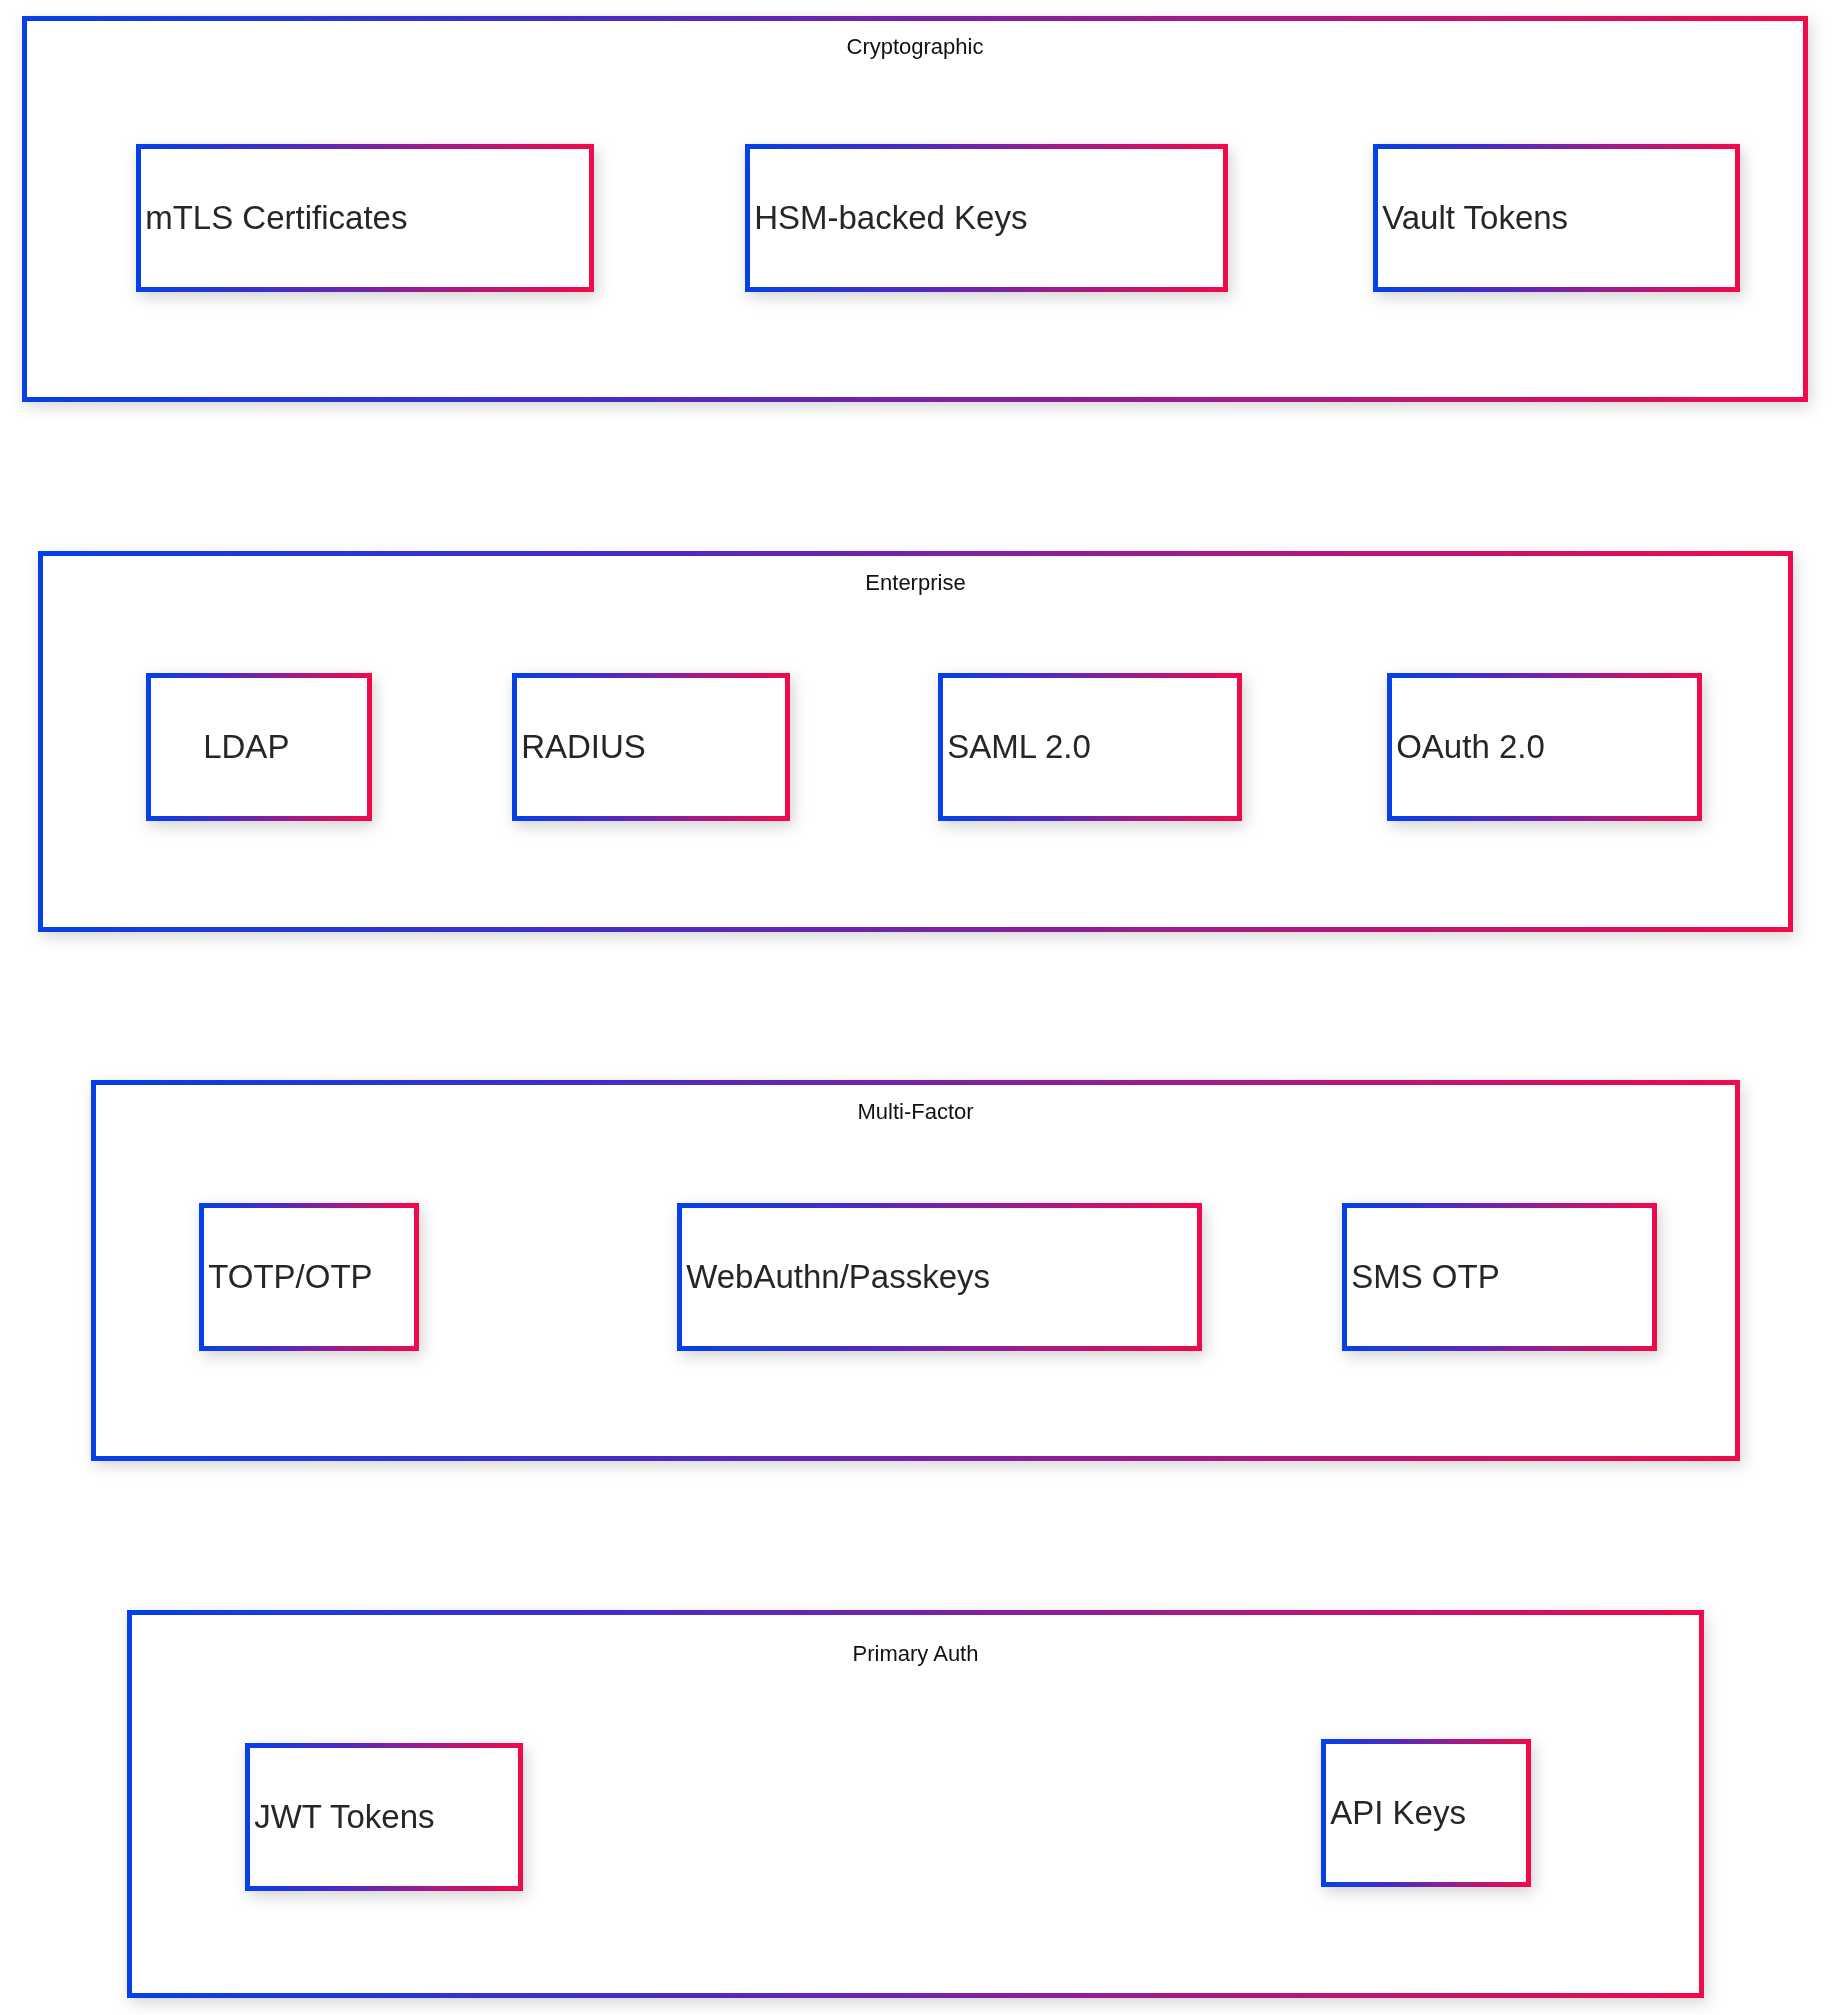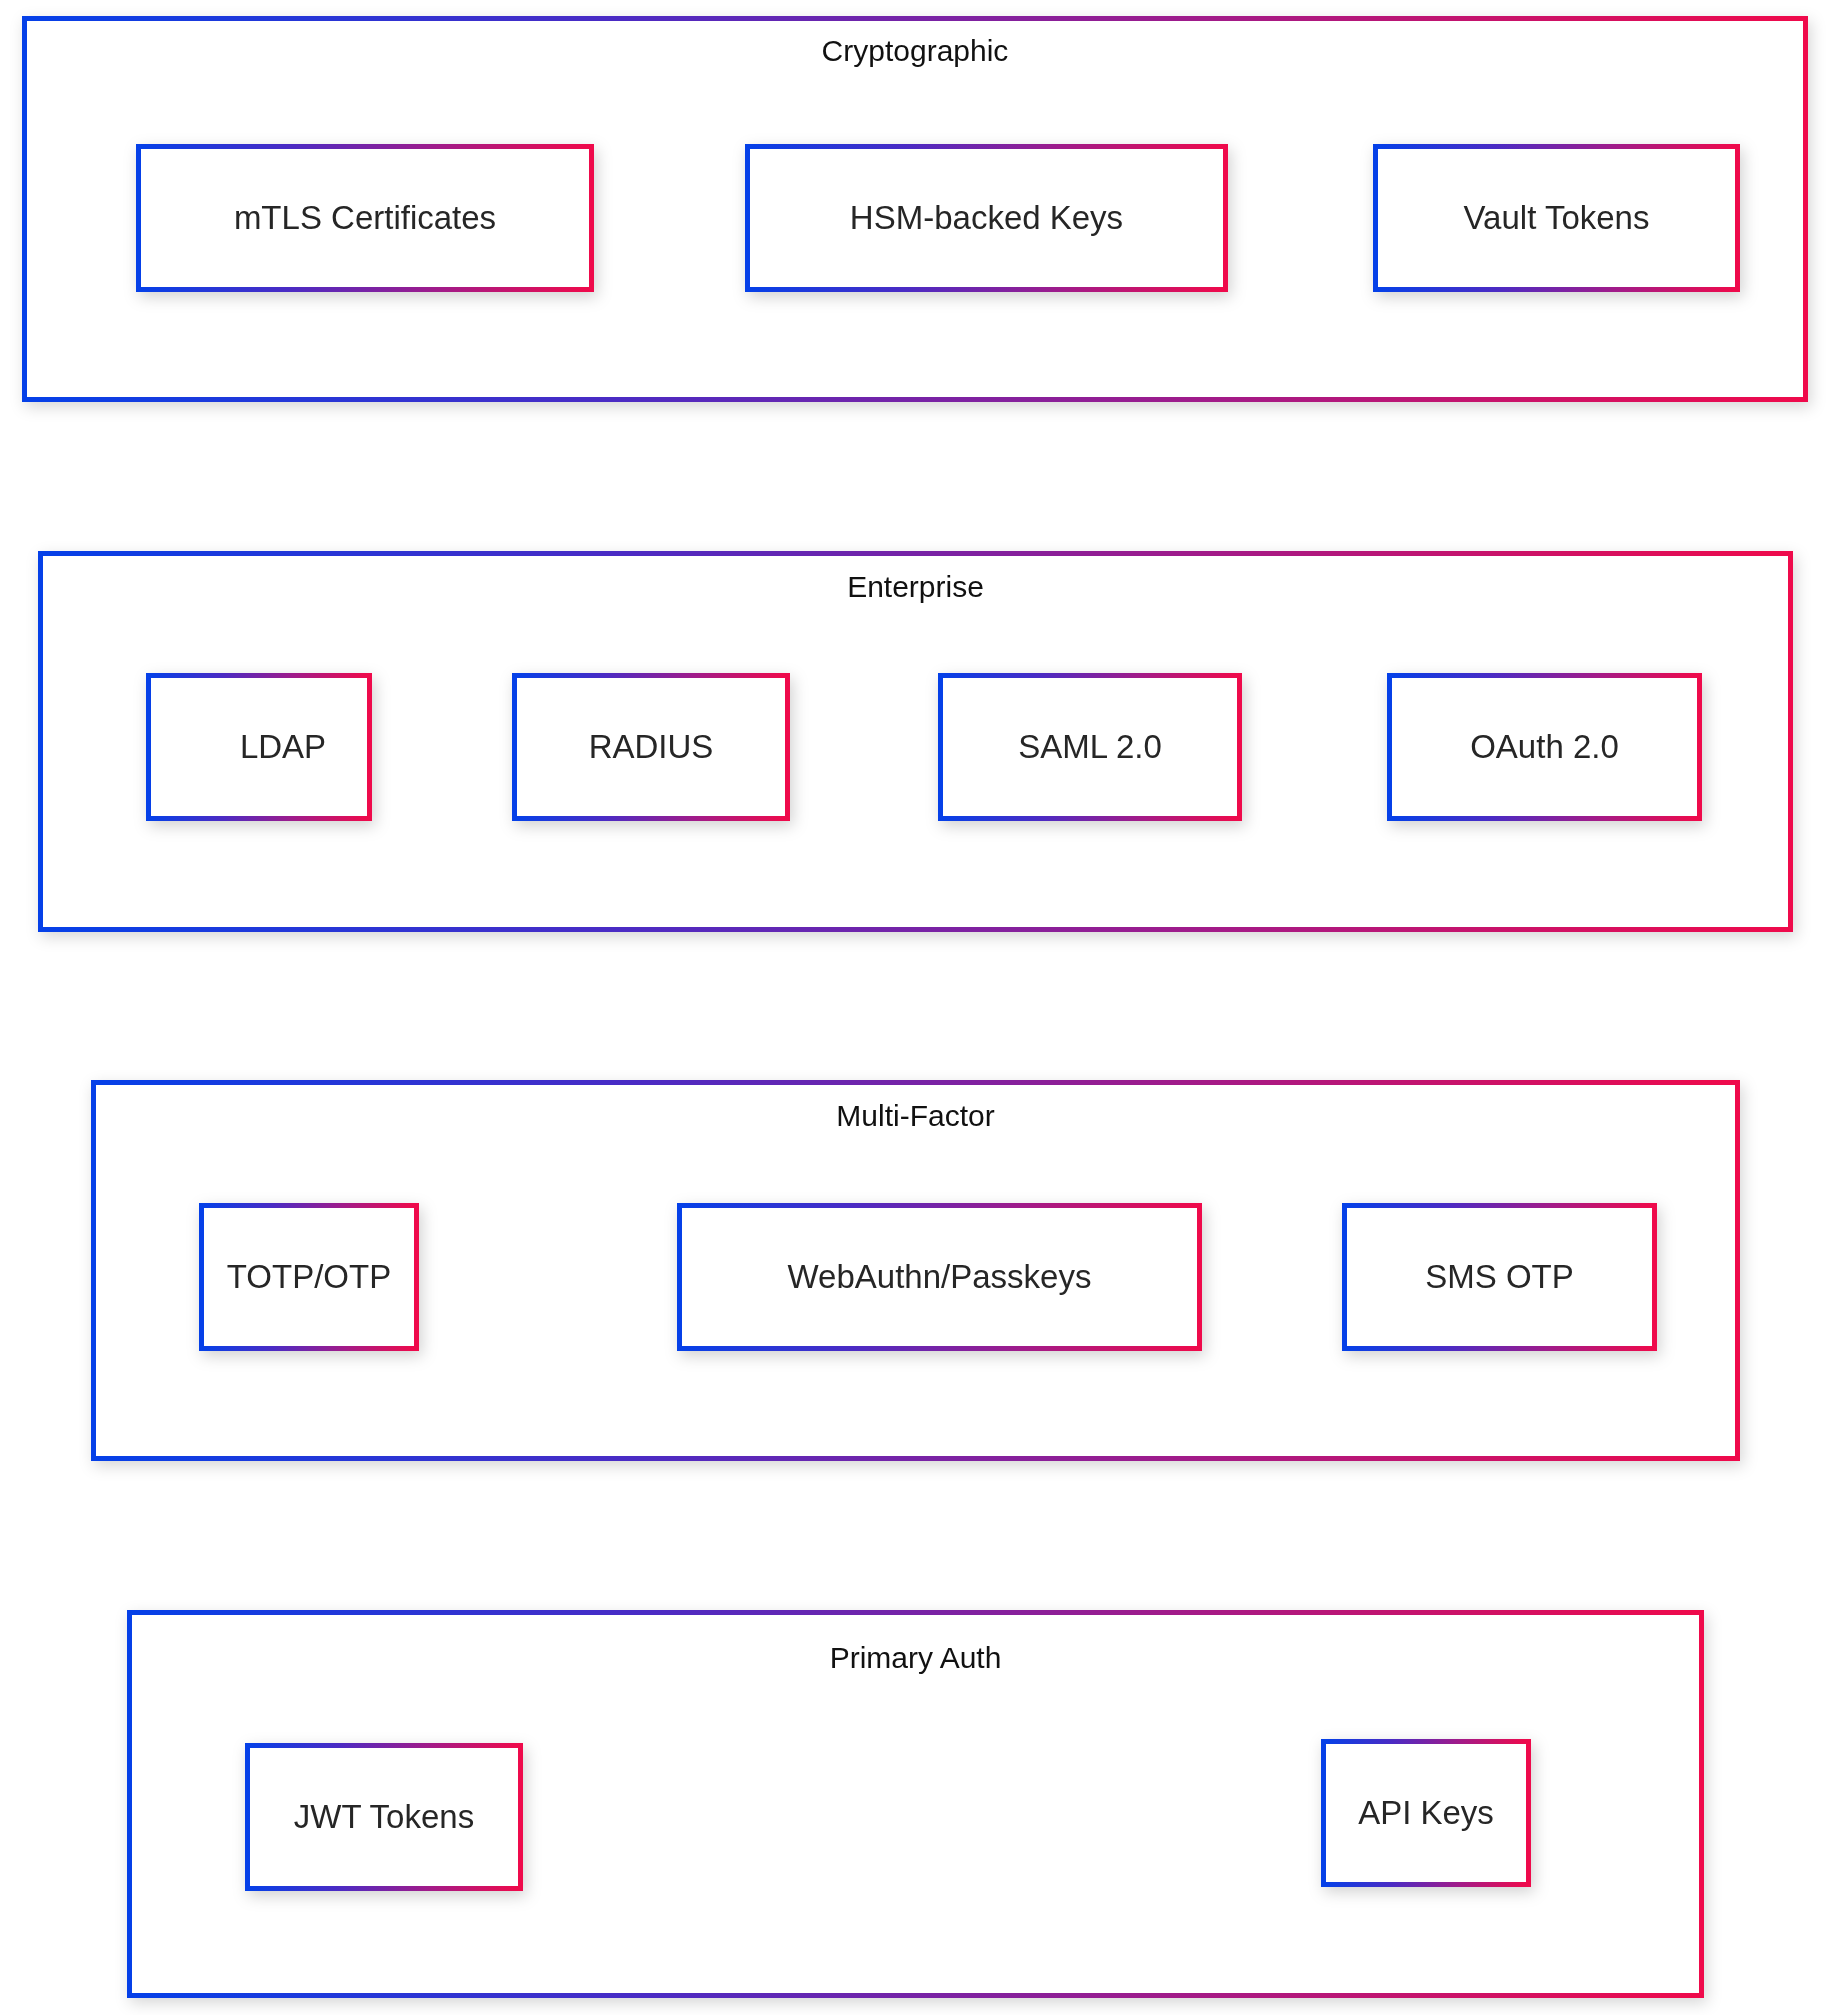--- a/index.html
+++ b/index.html
@@ -32,37 +32,36 @@
     border-image: linear-gradient(90deg, #0540e8 0%, #4a2bc4 33%, #a01b8a 66%, #ef0a4b 100%) 1;
     filter: drop-shadow(3.1px 5.2px 7.3px rgba(0,0,0,0.16));
   }
 
   .group-title {
     position: absolute;
     left: 0;
     right: 0;
     text-align: center;
     color: #111111;
-    font-size: 30px;
+    font-size: 22px;
     line-height: 1.05;
     font-family: "Liberation Sans", sans-serif;
     white-space: nowrap;
   }
 
   
   .node {
     position: absolute;
     box-sizing: border-box;
     background: #ffffff;
     border: 5.2px solid transparent;
     border-image: linear-gradient(90deg, #0540e8 0%, #4a2bc4 33%, #a01b8a 66%, #ef0a4b 100%) 1;
     filter: drop-shadow(3.1px 5.2px 7.3px rgba(0,0,0,0.18));
     display: flex;
     align-items: center;
-    justify-content: center;
   }
 
   .node-label {
     color: #262626;
     font-size: 33px;
     line-height: 1.1;
     font-family: "Liberation Sans", sans-serif;
     text-align: center;
     white-space: nowrap;
     padding: 0 4.2px;

